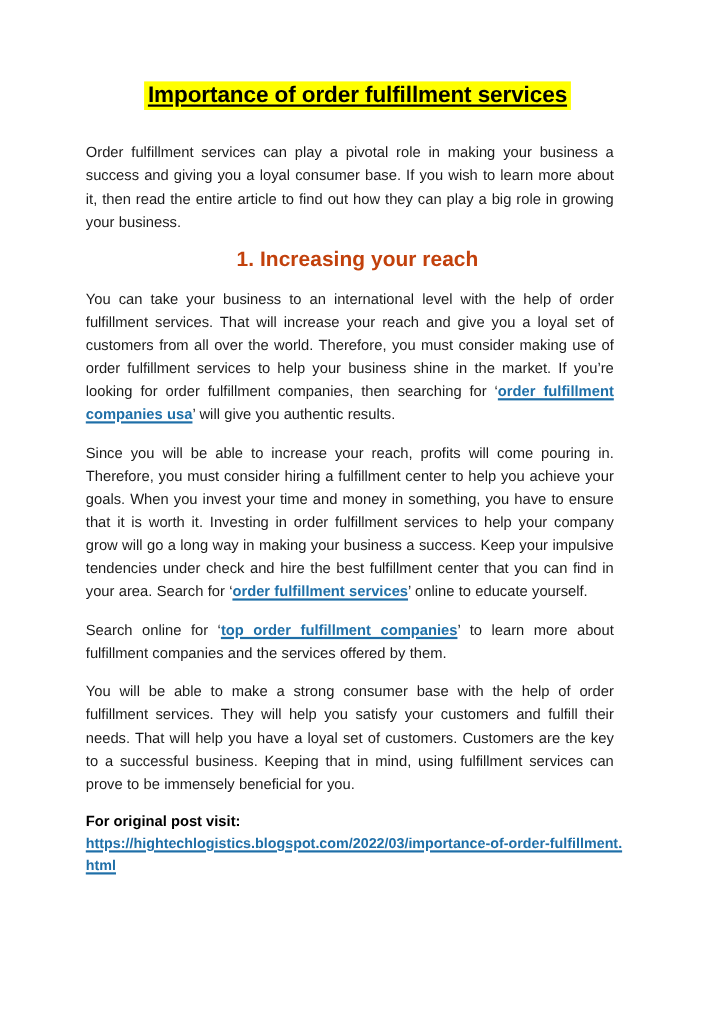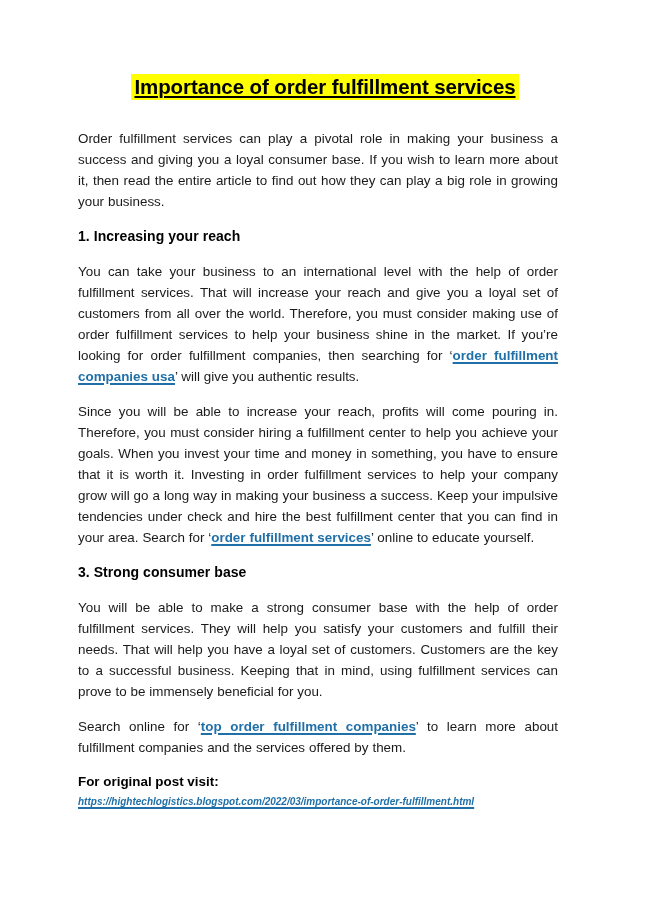--- a/index.html
+++ b/index.html
@@ -57,26 +57,26 @@
     line-height: 21px;
     margin: 0 14px 14px 0;
     text-align: justify;
     text-justify: inter-word;
     color: #1a1a1a;
     word-spacing: 0.2px;
   }
 
   
   h2.section-heading {
-    font-size: 14px;
+    font-size: 19px;
     line-height: 21px;
     font-weight: bold;
     margin: 0 0 14px 0;
-    color: #000000;
-    text-align: left;
+    color: #c2410c;
+    text-align: center;
     letter-spacing: 0.05px;
   }
 
   
   a.inline-link,
   .inline-link {
     color: #1f6fa8;
     font-weight: bold;
     text-decoration: underline;
     text-decoration-thickness: 1.5px;
@@ -90,54 +90,52 @@
   .footer-label {
     display: block;
     font-size: 13.4px;
     line-height: 20px;
     font-weight: bold;
     color: #000000;
     margin-bottom: 0px;
   }
   .footer-url {
     display: block;
-    font-size: 10px;
+    font-size: 13px;
     line-height: 20px;
     font-weight: bold;
     color: #1f6fa8;
     text-decoration: underline;
     text-decoration-thickness: 1.5px;
     text-underline-offset: 1.5px;
     word-break: break-all;
     cursor: pointer;
     max-width: 492px;
-    font-style: italic;
   }
 </style>
 </head>
 <body>
 
 <div class="page">
   <div class="content">
 
     <div class="title-block">
       <span class="doc-title">Importance of order fulfillment services</span>
     </div>
 
     <p class="body">Order fulfillment services can play a pivotal role in making your business a success and giving you a loyal consumer base. If you wish to learn more about it, then read the entire article to find out how they can play a big role in growing your business.</p>
 
     <h2 class="section-heading">1. Increasing your reach</h2>
     <p class="body"><span>You can take your business to an international level with the help of order fulfillment services. That will increase your reach and give you a loyal set of customers from all over the world. Therefore, you must consider making use of order fulfillment services to help your business shine in the market. If you’re looking for order fulfillment companies, then searching for ‘</span><span class="inline-link">order fulfillment companies usa</span><span>’ will give you authentic results.</span></p>
 
     <p class="body"><span>Since you will be able to increase your reach, profits will come pouring in. Therefore, you must consider hiring a fulfillment center to help you achieve your goals. When you invest your time and money in something, you have to ensure that it is worth it. Investing in order fulfillment services to help your company grow will go a long way in making your business a success. Keep your impulsive tendencies under check and hire the best fulfillment center that you can find in your area. Search for ‘</span><span class="inline-link">order fulfillment services</span><span>’ online to educate yourself.</span></p>
 
-    <h2 class="section-heading">3. Strong consumer base</h2>
+    <p class="body"><span>Search online for ‘</span><span class="inline-link">top order fulfillment companies</span><span>’ to learn more about fulfillment companies and the services offered by them.</span></p>
+
     <p class="body"><span>You will be able to make a strong consumer base with the help of order fulfillment services. They will help you satisfy your customers and fulfill their needs. That will help you have a loyal set of customers. Customers are the key to a successful business. Keeping that in mind, using fulfillment services can prove to be immensely beneficial for you.</span></p>
-
-    <p class="body"><span>Search online for ‘</span><span class="inline-link">top order fulfillment companies</span><span>’ to learn more about fulfillment companies and the services offered by them.</span></p>
 
     <div class="footer-block">
       <span class="footer-label">For original post visit:</span>
       <span class="footer-url">https://hightechlogistics.blogspot.com/2022/03/importance-of-order-fulfillment.html</span>
     </div>
 
   </div>
 </div>
 
 </body></html>

